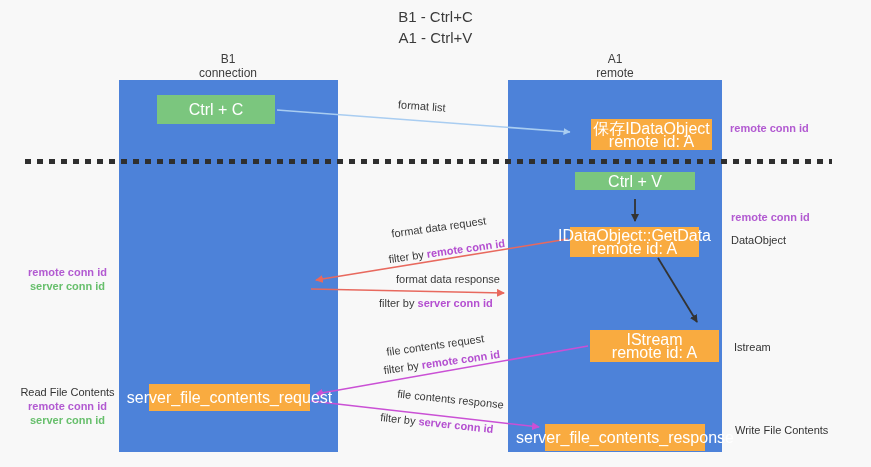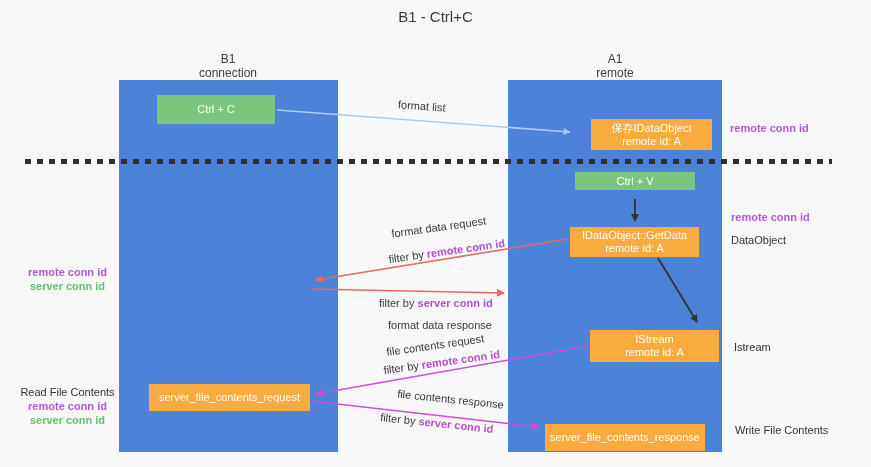--- a/index.html
+++ b/index.html
@@ -29,21 +29,21 @@
   .lane-left{left:119px; width:219px;}
   .lane-right{left:508px; width:214px;}
   .dashline{
     position:absolute; left:25px; top:159px; width:807px; height:5px;
     background:repeating-linear-gradient(90deg,#2f2f2f 0 6px,transparent 6px 12px);
   }
   svg.wires{position:absolute;left:0;top:0;z-index:3;pointer-events:none;}
   .node{
     position:absolute; z-index:4;
     display:flex; flex-direction:column; align-items:center; justify-content:center;
-    color:#fff; font-size:11px; line-height:13px; text-align:center;
+    color:#fff; font-size:16px; line-height:13px; text-align:center;
     box-sizing:border-box;
   }
   .green{background:#7bc67e;}
   .orange{background:#f9ab40;}
   .edge-label{
     position:absolute; z-index:5; white-space:nowrap;
     font-size:11px; color:#3a3a3a;
   }
   .edge-label .hl{font-weight:bold; color:#b44fd0;}
   .ann{
@@ -56,20 +56,21 @@
     font-size:11px; line-height:14px;
   }
 </style>
 </head>
 <body>
 
 <div id="canvas">
 
   <div class="title">
     <div>B1 - Ctrl+C</div>
+    <div>A1 - Ctrl+V</div>
   </div>
 
   <div class="lane-header" style="left:168px; top:52px;">
     <div>B1</div>
     <div>connection</div>
   </div>
   <div class="lane-header" style="left:555px; top:52px;">
     <div>A1</div>
     <div>remote</div>
   </div>
@@ -140,21 +141,21 @@
     <span>format list</span>
   </div>
 
   <div class="edge-label" style="left:391px; top:221px; transform:rotate(-8deg);">
     <span>format data request</span>
   </div>
   <div class="edge-label" style="left:388px; top:245px; transform:rotate(-8deg);">
     <span>filter by </span><span class="hl">remote conn id</span>
   </div>
 
-  <div class="edge-label" style="left:388px; top:273px;margin-top:46px;">
+  <div class="edge-label" style="left:396px; top:273px;">
     <span>format data response</span>
   </div>
   <div class="edge-label" style="left:379px; top:297px;">
     <span>filter by </span><span class="hl">server conn id</span>
   </div>
 
   <div class="edge-label" style="left:386px; top:339px; transform:rotate(-8deg);">
     <span>file contents request</span>
   </div>
   <div class="edge-label" style="left:383px; top:356px; transform:rotate(-8deg);">

